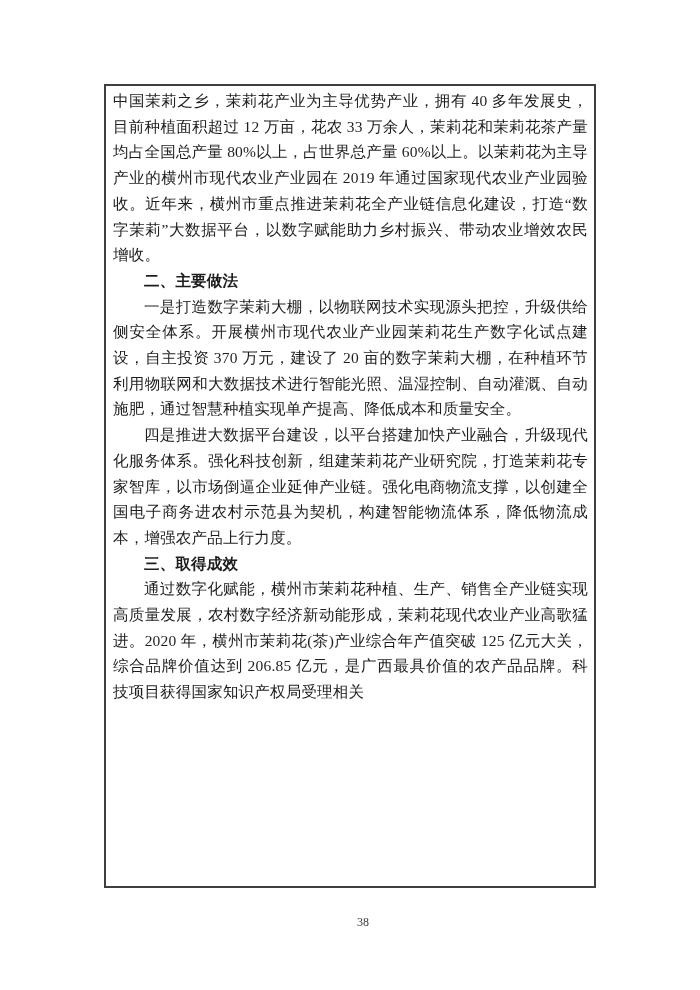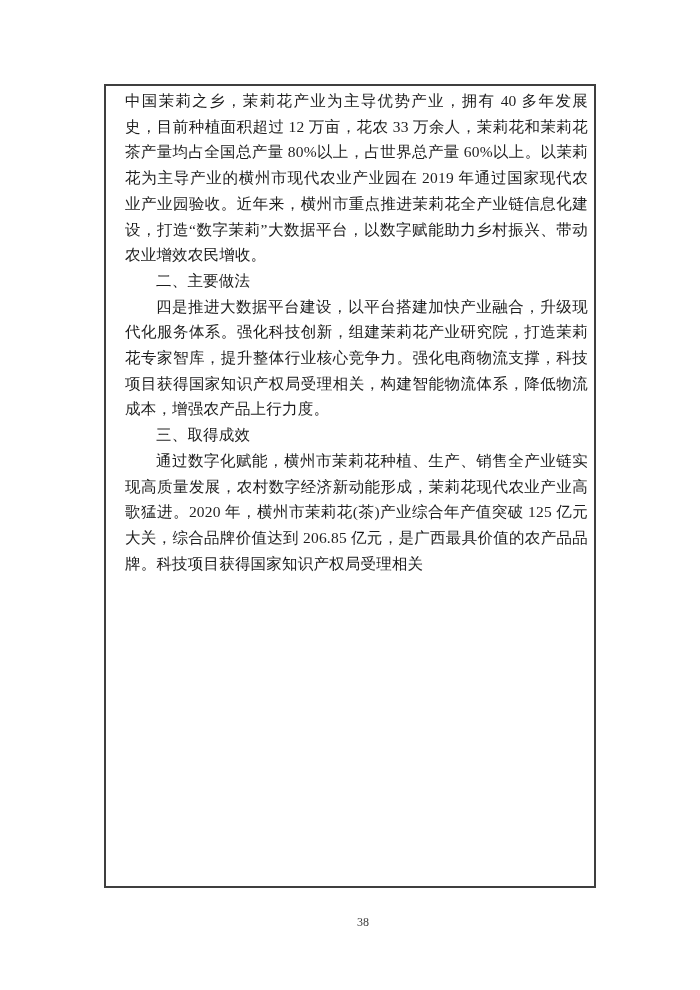--- a/index.html
+++ b/index.html
@@ -16,55 +16,56 @@
     font-family: "Liberation Serif", "DejaVu Serif", serif;
   }
   .content-box {
     position: absolute;
     left: 104px;
     top: 84px;
     width: 492px;
     height: 804px;
     box-sizing: border-box;
     border: 2px solid #3f3f3f;
-    padding: 2px 6px 0 19px;
+    padding: 2px 6px 0 7px;
     overflow: hidden;
     background: #ffffff;
   }
   .para {
     margin: 0;
     font-size: 15.5px;
     line-height: 25.7px;
     color: #1d1d1d;
     text-align: justify;
     text-indent: 2em;
     letter-spacing: 0.2px;
   }
   .para.no-indent {
     text-indent: 0;
   }
   .para.heading {
-    font-weight: normal;
+    font-weight: bold;
     text-align: left;
   }
   .footer-page-number {
     position: absolute;
     top: 915px;
     left: 363px;
     transform: translateX(-50%);
     font-size: 12px;
     color: #3a3a3a;
     font-family: "Liberation Serif", "DejaVu Serif", serif;
   }
 </style>
 </head>
 <body>
 
 <div class="page">
   <div class="content-box">
     <p class="para no-indent">中国茉莉之乡，茉莉花产业为主导优势产业，拥有 40 多年发展史，目前种植面积超过 12 万亩，花农 33 万余人，茉莉花和茉莉花茶产量均占全国总产量 80%以上，占世界总产量 60%以上。以茉莉花为主导产业的横州市现代农业产业园在 2019 年通过国家现代农业产业园验收。近年来，横州市重点推进茉莉花全产业链信息化建设，打造“数字茉莉”大数据平台，以数字赋能助力乡村振兴、带动农业增效农民增收。</p>
     <p class="para heading">二、主要做法</p>
-    <p class="para">四是推进大数据平台建设，以平台搭建加快产业融合，升级现代化服务体系。强化科技创新，组建茉莉花产业研究院，打造茉莉花专家智库，提升整体行业核心竞争力。强化电商物流支撑，科技项目获得国家知识产权局受理相关，构建智能物流体系，降低物流成本，增强农产品上行力度。</p>
+    <p class="para">一是打造数字茉莉大棚，以物联网技术实现源头把控，升级供给侧安全体系。开展横州市现代农业产业园茉莉花生产数字化试点建设，自主投资 370 万元，建设了 20 亩的数字茉莉大棚，在种植环节利用物联网和大数据技术进行智能光照、温湿控制、自动灌溉、自动施肥，通过智慧种植实现单产提高、降低成本和质量安全。</p>
+    <p class="para">四是推进大数据平台建设，以平台搭建加快产业融合，升级现代化服务体系。强化科技创新，组建茉莉花产业研究院，打造茉莉花专家智库，以市场倒逼企业延伸产业链。强化电商物流支撑，以创建全国电子商务进农村示范县为契机，构建智能物流体系，降低物流成本，增强农产品上行力度。</p>
     <p class="para heading">三、取得成效</p>
     <p class="para">通过数字化赋能，横州市茉莉花种植、生产、销售全产业链实现高质量发展，农村数字经济新动能形成，茉莉花现代农业产业高歌猛进。2020 年，横州市茉莉花(茶)产业综合年产值突破 125 亿元大关，综合品牌价值达到 206.85 亿元，是广西最具价值的农产品品牌。科技项目获得国家知识产权局受理相关</p>
   </div>
   <div class="footer-page-number">38</div>
 </div>
 
 </body></html>

